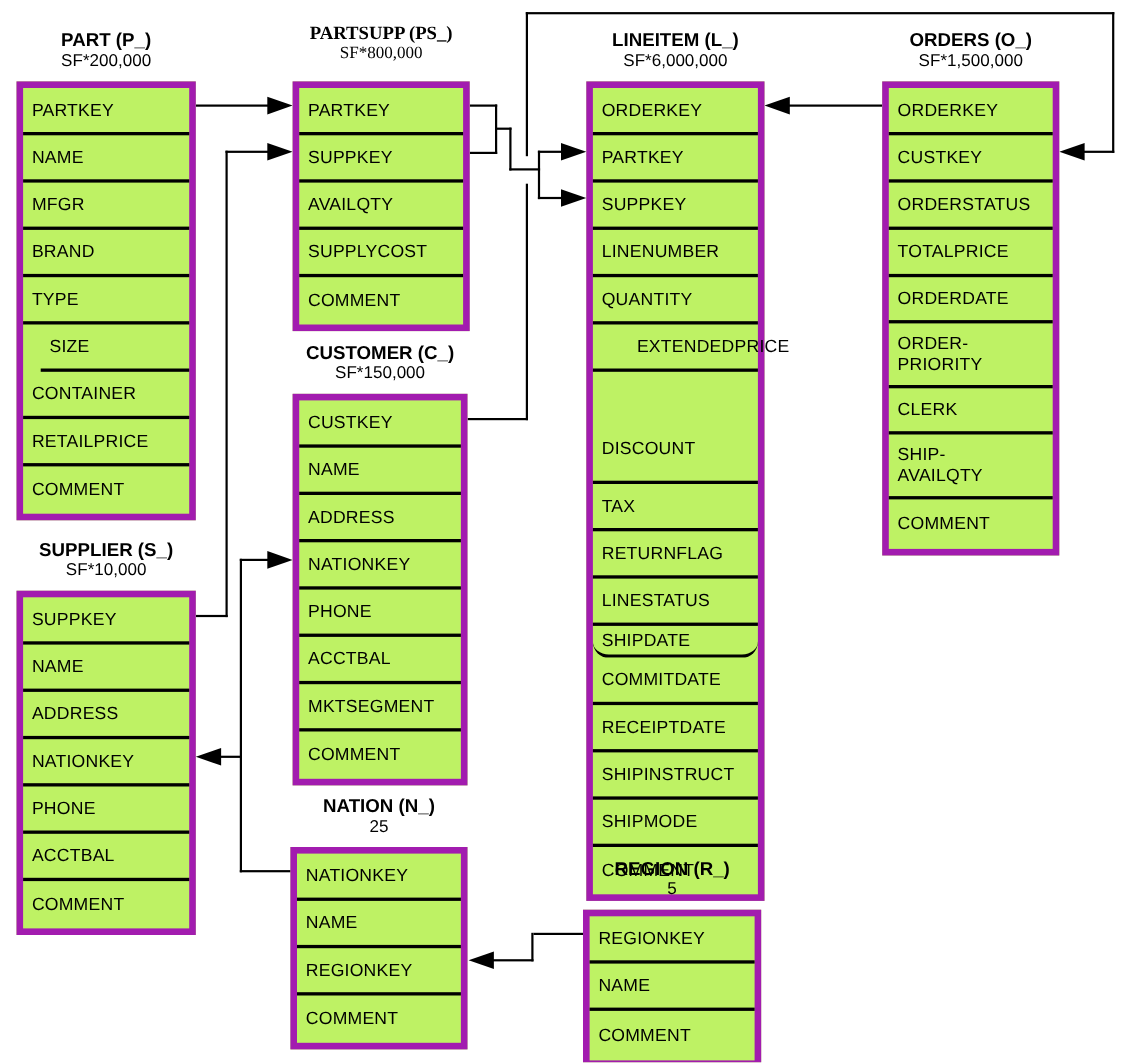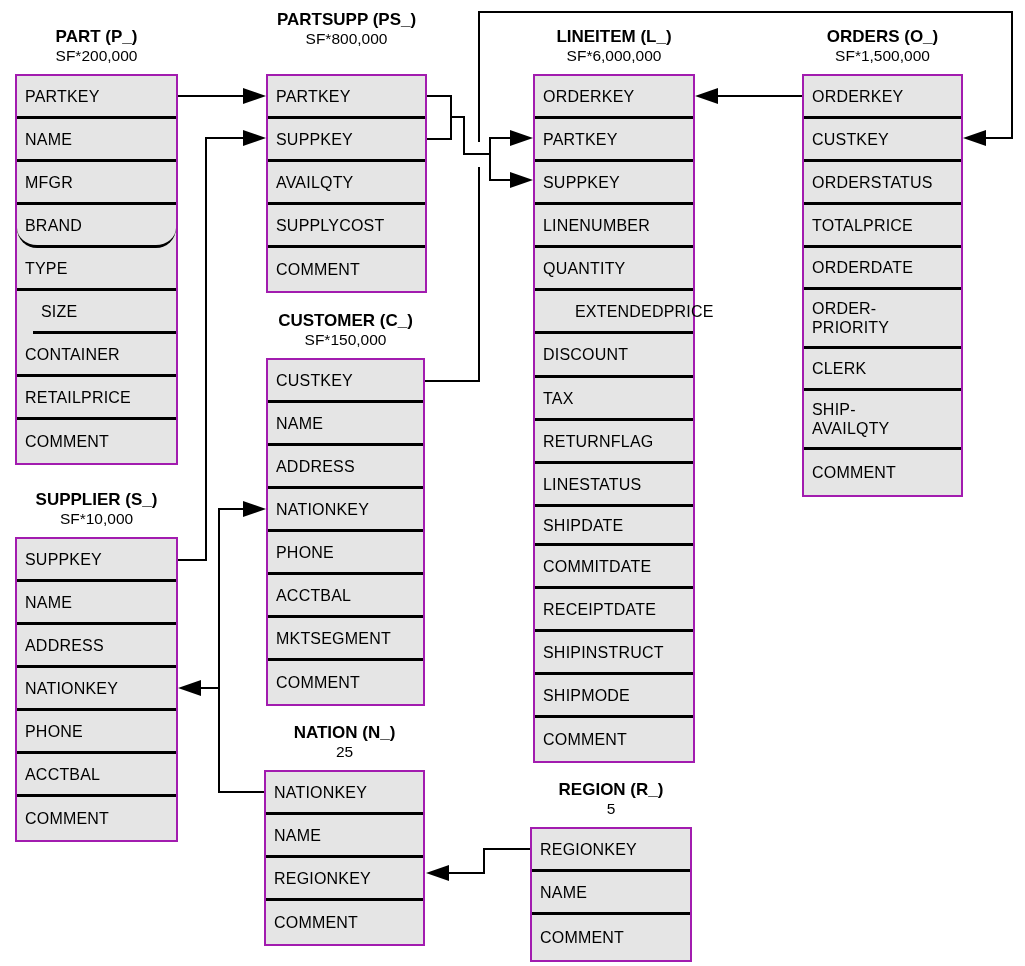--- a/index.html
+++ b/index.html
@@ -1,20 +1,20 @@
 <!DOCTYPE html>
 <html><head>
 <meta charset="utf-8">
 <style>
   * { margin:0; padding:0; box-sizing:border-box; }
   html,body { background:#ffffff; }
   body { font-family:"Liberation Sans", sans-serif; color:#000; }
   #canvas { position:relative; width:1025px; height:966px; background:#fff; overflow:hidden; }
 
-  .tbl { position:absolute; border:2px solid #a21caf; background:#e5e5e5; }
+  .tbl { position:absolute; border:6px solid #a21caf; background:#bef264; }
   .row { border-bottom:3px solid #000; display:flex; align-items:center;
          padding-left:8px; font-size:16px; line-height:19px;
          white-space:pre-line; letter-spacing:0.2px; }
   .row:last-child { border-bottom:none; }
 
   .hdr { position:absolute; text-align:center; }
   .hdr .t { font-weight:bold; font-size:17px; line-height:19px; }
   .hdr .c { font-size:15.5px; line-height:19px; }
 
   .seg { position:absolute; background:#000; }
@@ -72,28 +72,28 @@
   <div class="ah ah-l" style="left:426px;top:865px;"></div>
 
 <div class="hdr" style="left: -10px; top: 27px; width: 213px;">
       <div class="t">PART (P_)</div>
       <div class="c">SF*200,000</div>
     </div>
     <div class="tbl" style="left: 15px; top: 74px; width: 163px;">
       <div class="row" style="height: 43px;"><span>PARTKEY</span></div>
       <div class="row" style="height: 43px;"><span>NAME</span></div>
       <div class="row" style="height: 43px;"><span>MFGR</span></div>
-      <div class="row" style="height: 43px; border-radius: 20px;"><span>BRAND</span></div>
+      <div class="row" style="height: 43px;"><span>BRAND</span></div>
       <div class="row" style="height: 43px;"><span>TYPE</span></div>
       <div class="row" style="height: 43px; margin-left: 16px;"><span>SIZE</span></div>
       <div class="row" style="height: 43px;"><span>CONTAINER</span></div>
       <div class="row" style="height: 43px; text-align: center;"><span>RETAILPRICE</span></div>
       <div class="row" style="height: 43px;"><span>COMMENT</span></div>
     </div>
-    <div class="hdr" style="left: 241px; top: 10px; width: 211px;">
+    <div class="hdr" style="left: 241px; top: 20px; width: 211px; font-family: Liberation Serif, serif;">
       <div class="t">PARTSUPP (PS_)</div>
       <div class="c">SF*800,000</div>
     </div>
     <div class="tbl" style="left: 266px; top: 74px; width: 161px;">
       <div class="row" style="height: 43px;"><span>PARTKEY</span></div>
       <div class="row" style="height: 43px;"><span>SUPPKEY</span></div>
       <div class="row" style="height: 43px;"><span>AVAILQTY</span></div>
       <div class="row" style="height: 43px;"><span>SUPPLYCOST</span></div>
       <div class="row" style="height: 43px;"><span>COMMENT</span></div>
     </div>
@@ -101,25 +101,25 @@
       <div class="t">LINEITEM (L_)</div>
       <div class="c">SF*6,000,000</div>
     </div>
     <div class="tbl" style="left: 533px; top: 74px; width: 162px;">
       <div class="row" style="height: 43px;"><span>ORDERKEY</span></div>
       <div class="row" style="height: 43px;"><span>PARTKEY</span></div>
       <div class="row" style="height: 43px;"><span>SUPPKEY</span></div>
       <div class="row" style="height: 43px;"><span>LINENUMBER</span></div>
       <div class="row" style="height: 43px;"><span>QUANTITY</span></div>
       <div class="row" style="height: 43px; padding-left: 40px;"><span>EXTENDEDPRICE</span></div>
-      <div class="row" style="height: 44px;"><span>DISCOUNT</span></div>
+      <div class="row" style="height: 60px; margin-top: 42px;"><span>DISCOUNT</span></div>
       <div class="row" style="height: 43px;"><span>TAX</span></div>
       <div class="row" style="height: 43px;"><span>RETURNFLAG</span></div>
       <div class="row" style="height: 43px;"><span>LINESTATUS</span></div>
-      <div class="row" style="height: 39px;"><span>SHIPDATE</span></div>
+      <div class="row" style="height: 29px; border-radius: 18px;"><span>SHIPDATE</span></div>
       <div class="row" style="height: 43px;"><span>COMMITDATE</span></div>
       <div class="row" style="height: 43px;"><span>RECEIPTDATE</span></div>
       <div class="row" style="height: 43px;"><span>SHIPINSTRUCT</span></div>
       <div class="row" style="height: 43px;"><span>SHIPMODE</span></div>
       <div class="row" style="height: 43px;"><span>COMMENT</span></div>
     </div>
     <div class="hdr" style="left: 777px; top: 27px; width: 211px;">
       <div class="t">ORDERS (O_)</div>
       <div class="c">SF*1,500,000</div>
     </div>

